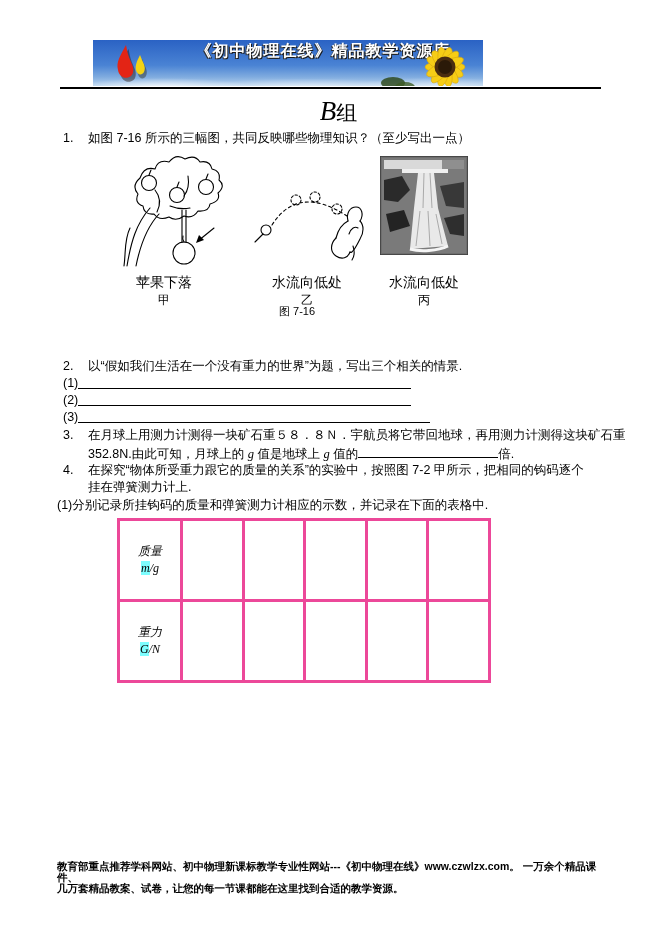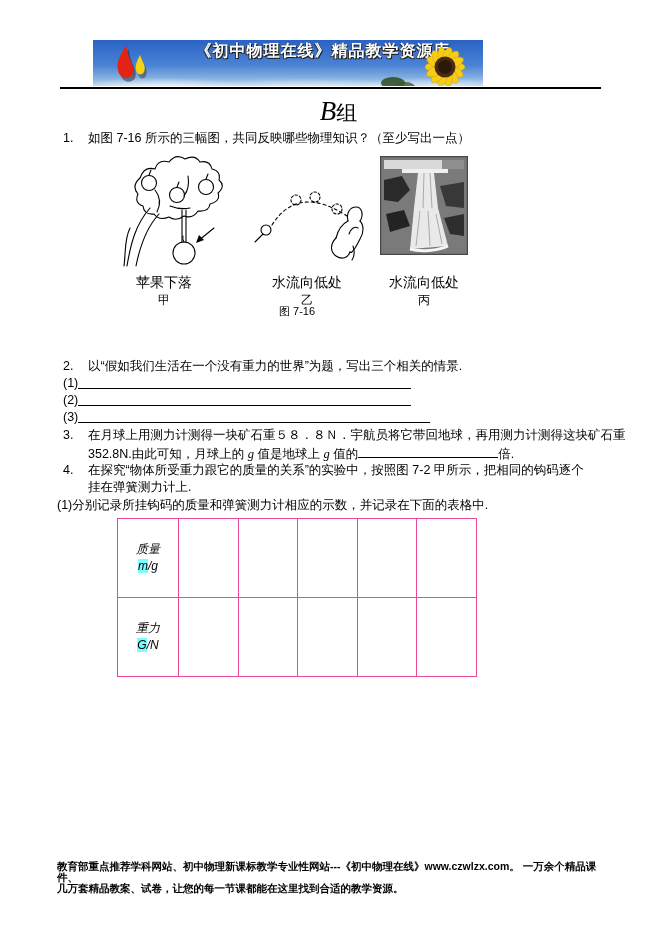--- a/index.html
+++ b/index.html
@@ -40,24 +40,24 @@
   
   .figures{position:absolute;left:57px;top:156px;width:548px;height:162px;}
   .figures svg{position:absolute;}
   .fig-cap{position:absolute;width:140px;text-align:center;font-size:14px;}
   .fig-tag{position:absolute;width:140px;text-align:center;font-size:12px;}
   .fig-num{position:absolute;width:140px;text-align:center;font-size:11px;}
   .sk{fill:none;stroke:#000;stroke-width:1.1;stroke-linecap:round;stroke-linejoin:round;}
 
   
   .dtable{position:absolute;left:117px;top:518px;border-collapse:collapse;table-layout:fixed;}
-  .dtable td{border:1px solid #ec4899;width:58.6px;height:78px;padding:0;}
+  .dtable td{border:3px solid #ec4899;width:58.6px;height:78px;padding:0;}
   .dtable td.hd{width:60px;text-align:center;vertical-align:middle;
      font-style:italic;font-size:12px;line-height:17px;}
-  .dtable .unit{font-family:Liberation Sans, sans-serif;font-style:italic;}
+  .dtable .unit{font-family:Liberation Serif, serif;font-style:italic;}
   .hl{background:#7dfdfe;}
 
   
   .footer{position:absolute;left:57px;top:861px;width:552px;font-size:10.5px;
           font-weight:bold;line-height:11px;}
 </style>
 </head>
 <body>
 
 <div class="page">

